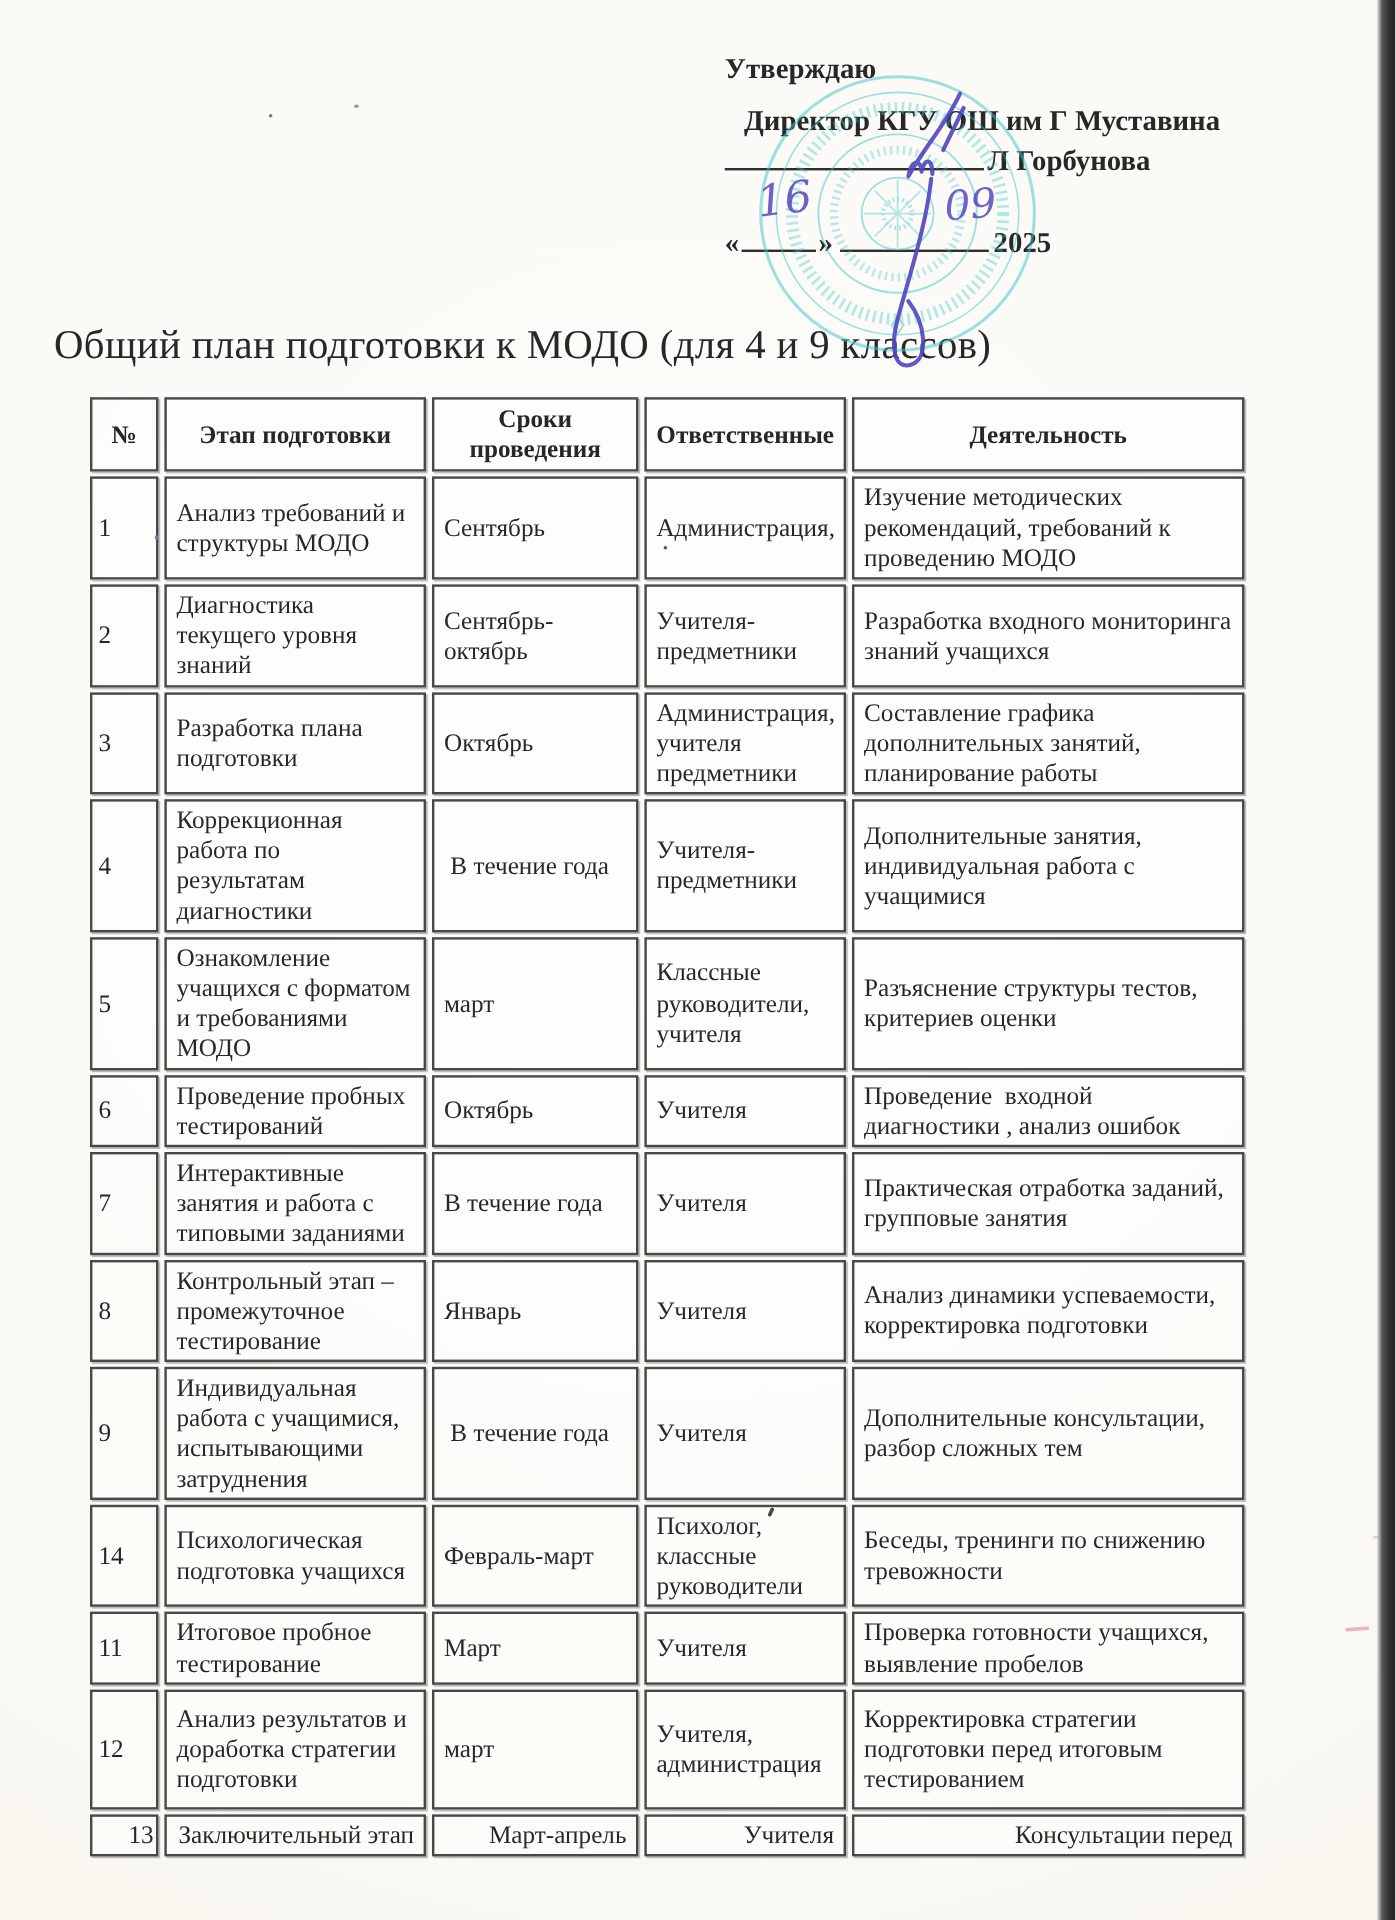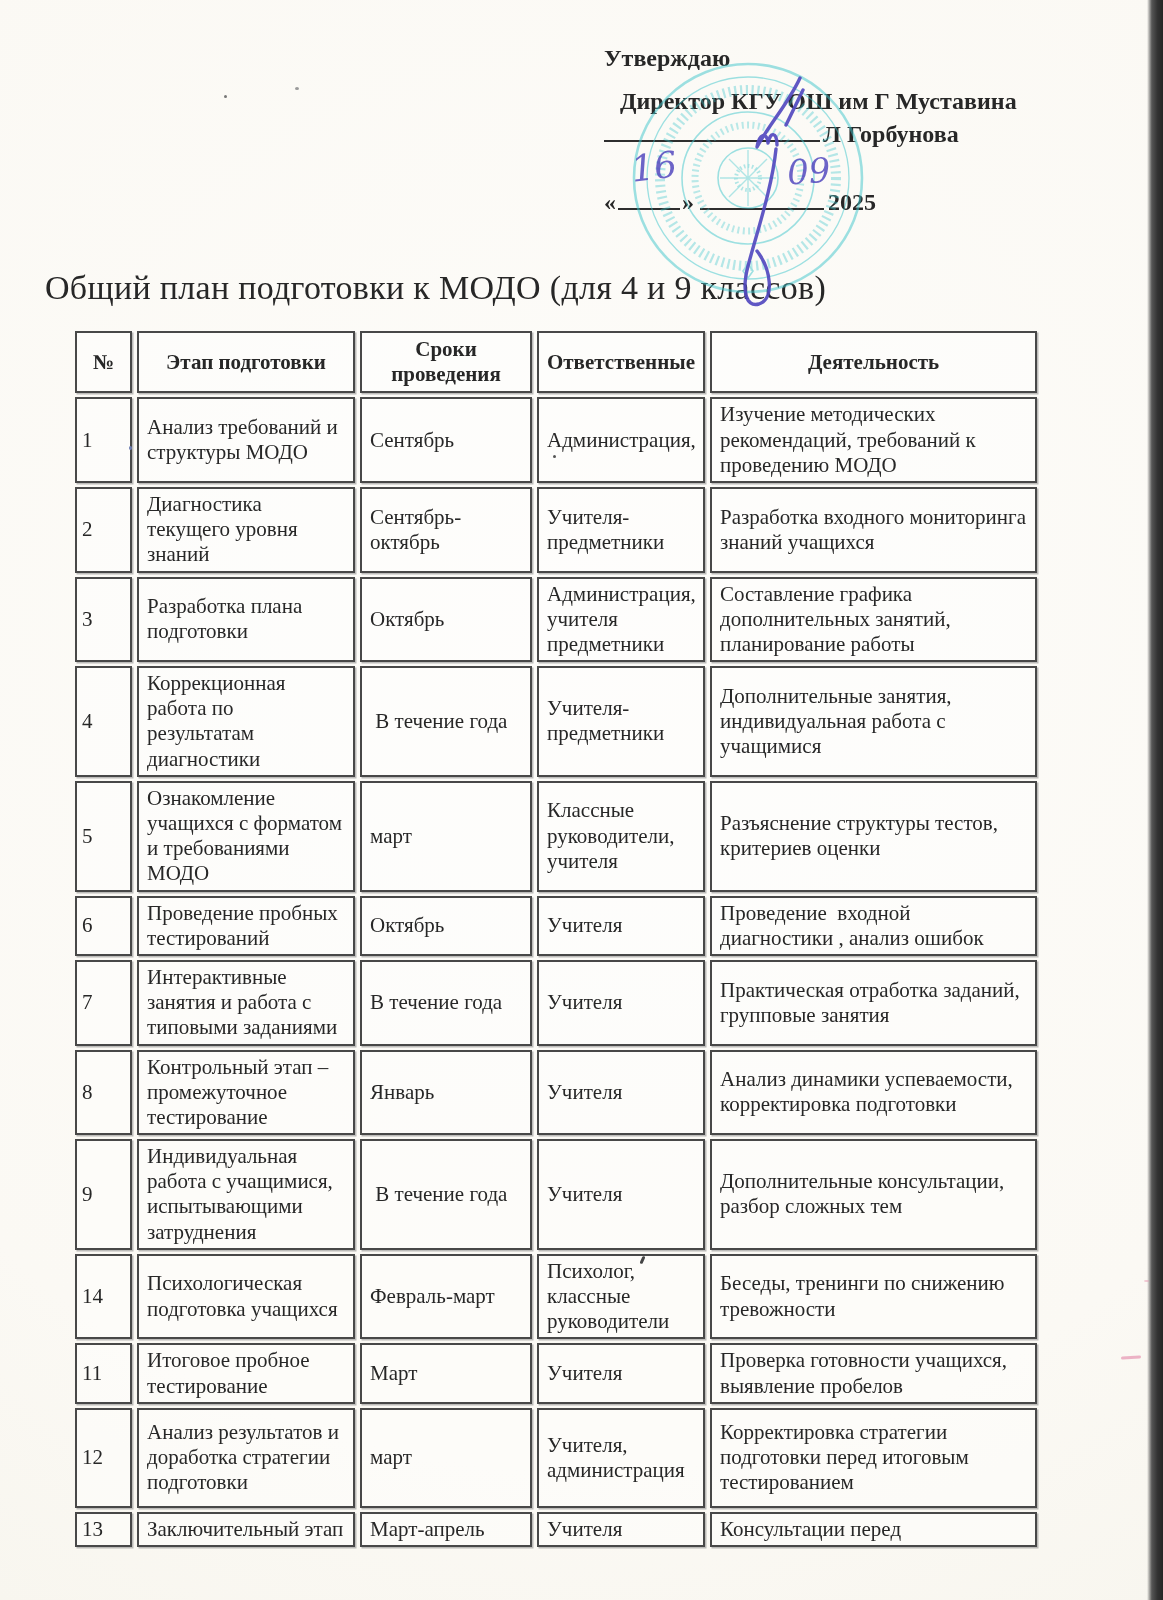--- a/index.html
+++ b/index.html
@@ -61,21 +61,21 @@
   tbody tr:nth-child(3)  { height:82px; }
   tbody tr:nth-child(4)  { height:96px; }
   tbody tr:nth-child(5)  { height:108px; }
   tbody tr:nth-child(6)  { height:60px; }
   tbody tr:nth-child(7)  { height:82px; }
   tbody tr:nth-child(8)  { height:82px; }
   tbody tr:nth-child(9)  { height:104px; }
   tbody tr:nth-child(10) { height:82px; }
   tbody tr:nth-child(11) { height:54px;border-radius:30px; }
   tbody tr:nth-child(12) { height:100px; }
-  tbody tr:nth-child(13) { height:34px; }
+  tbody tr:nth-child(13) { height:34px;text-align:right; }
   
   .speck { position:absolute; border-radius:50%; z-index:6; }
 </style>
 </head>
 <body>
 
 <div class="page">
 
   <svg class="stamp" width="244" height="244" viewBox="0 0 244 244" fill="none" stroke="var(--stamp,#3fc6cc)">
     <circle cx="122" cy="122" r="114" stroke-width="2.6"></circle>

